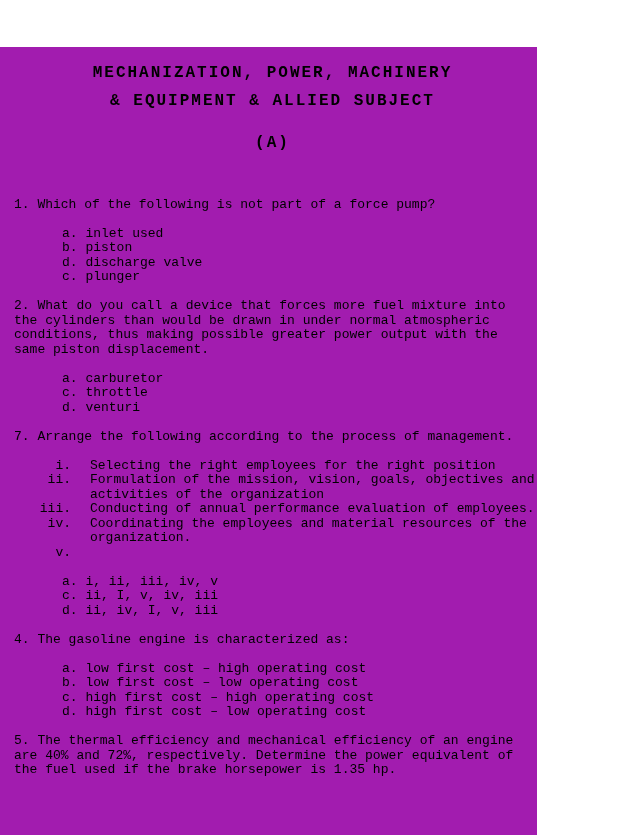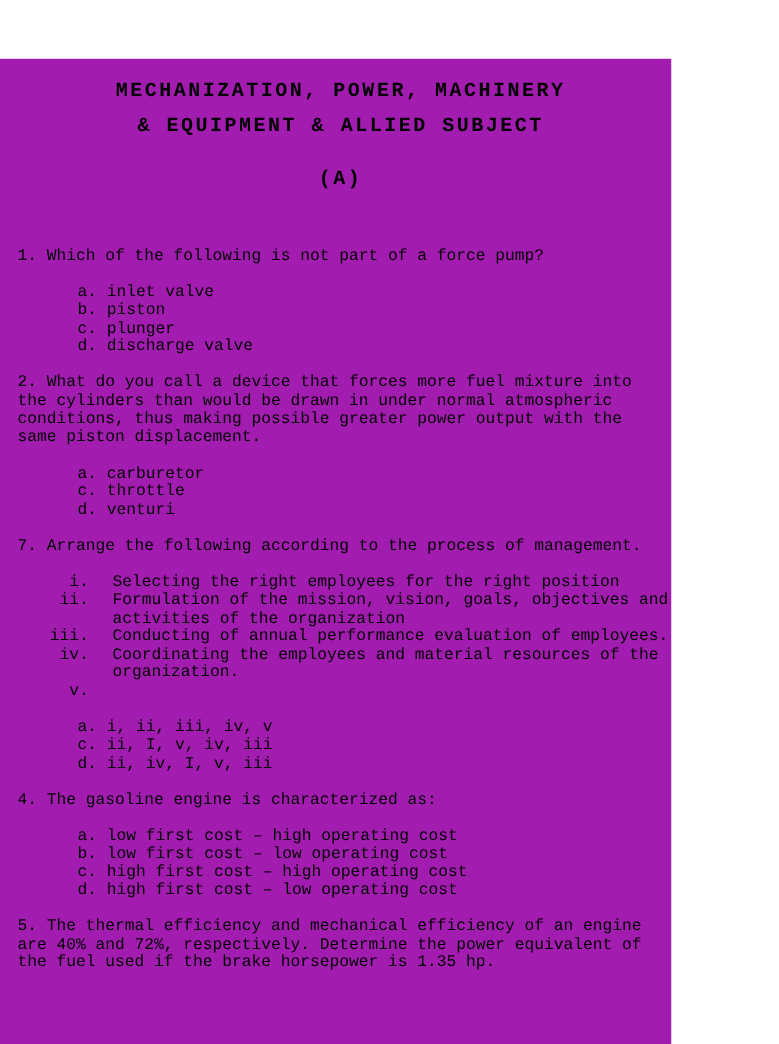--- a/index.html
+++ b/index.html
@@ -77,24 +77,24 @@
     <div class="title-line">MECHANIZATION, POWER, MACHINERY</div>
     <div class="title-line">&amp; EQUIPMENT &amp; ALLIED SUBJECT</div>
     <div class="section-label">(A)</div>
   </header>
 
   <main>
 
     <section class="question">
       <div class="q-text">1. Which of the following is not part of a force pump?</div>
       <div class="options">
-        <div class="option">a. inlet valve</div>
+        <div class="option">a. inlet used</div>
         <div class="option">b. piston</div>
+        <div class="option">d. discharge valve</div>
         <div class="option">c. plunger</div>
-        <div class="option">d. discharge valve</div>
       </div>
     </section>
 
     <section class="question">
       <div class="q-text">2. What do you call a device that forces more fuel mixture into the cylinders than would be drawn in under normal atmospheric conditions, thus making possible greater power output with the same piston displacement.</div>
       <div class="options">
         <div class="option">a. carburetor</div>
         <div class="option">c. throttle</div>
         <div class="option">d. venturi</div>
       </div>

